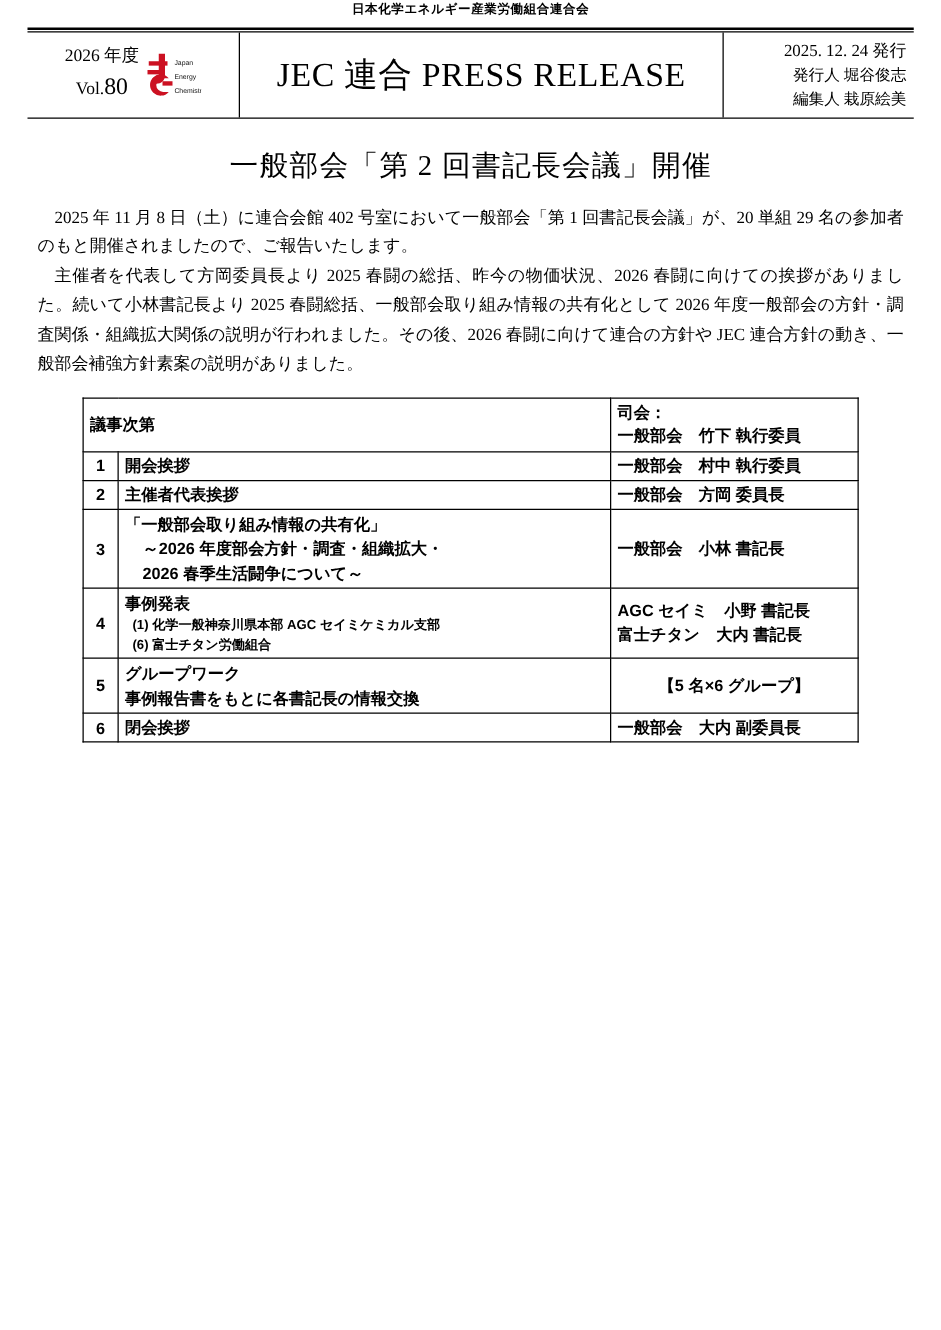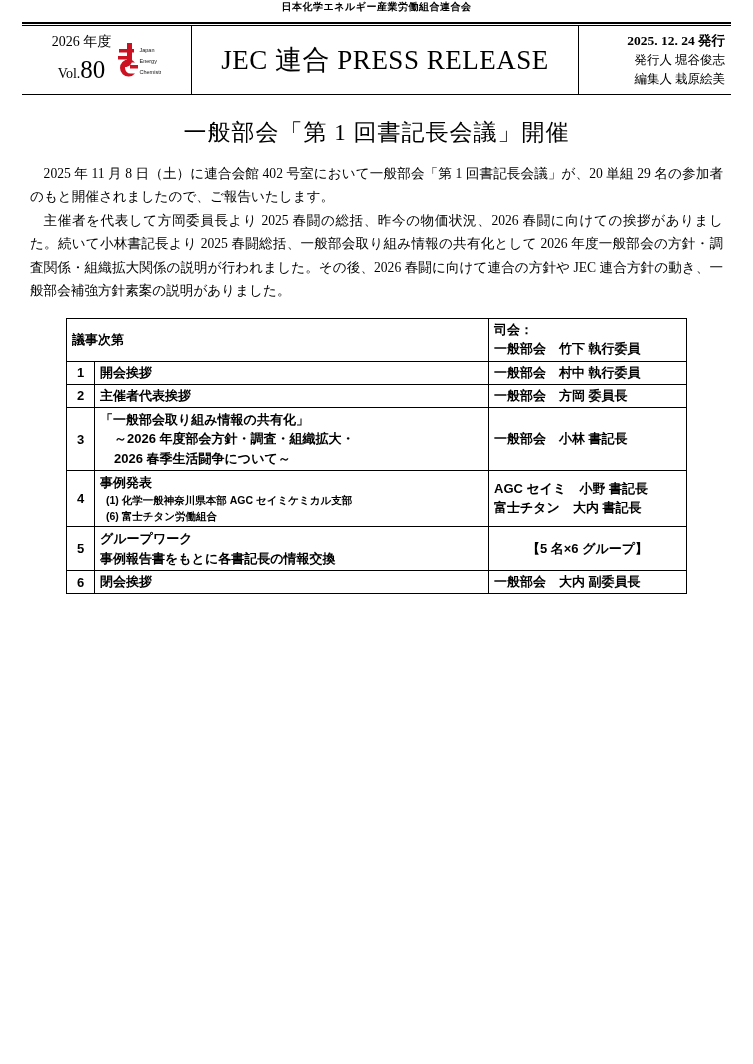--- a/index.html
+++ b/index.html
@@ -38,21 +38,21 @@
     width: 170px;
     display: flex;
     align-items: center;
     justify-content: center;
     gap: 4px;
     border-right: 1px solid #000;
   }
   .mh-vol { text-align: center; line-height: 1.45; }
   .mh-vol .yr { font-size: 14px; }
   .mh-vol .vol { font-size: 14px; }
-  .mh-vol .vol b { font-size: 25px; font-weight: normal; }
+  .mh-vol .vol b { font-size: 19px; font-weight: normal; }
   .logo {
     width: 46px; height: 42px;
     position: relative;
   }
   .mh-center {
     flex: 1;
     display: flex;
     align-items: center;
     justify-content: center;
     font-size: 27px;
@@ -61,21 +61,21 @@
   }
   .mh-right {
     width: 152px;
     display: flex;
     flex-direction: column;
     align-items: flex-end;
     justify-content: center;
     padding-right: 6px;
     line-height: 1.5;
   }
-  .mh-right .d1 { font-size: 13.5px; font-weight: bold; }
+  .mh-right .d1 { font-size: 13.5px; }
   .mh-right .d2, .mh-right .d3 { font-size: 12.5px; }
   .rule-single {
     margin: 0 22px;
     border-top: 1.5px solid #000;
   }
 
   
   .headline {
     text-align: center;
     font-size: 23px;
@@ -153,21 +153,21 @@
   <div class="mh-center">JEC 連合 PRESS RELEASE</div>
 
   <div class="mh-right">
     <div class="d1">2025. 12. 24 発行</div>
     <div class="d2">発行人 堀谷俊志</div>
     <div class="d3">編集人 栽原絵美</div>
   </div>
 </div>
 <div class="rule-single"></div>
 
-<h1 class="headline">一般部会「第 1 回書記長会議」開催</h1>
+<h1 class="headline">一般部会「第 2 回書記長会議」開催</h1>
 
 <div class="bodytext">
   <p>2025 年 11 月 8 日（土）に連合会館 402 号室において一般部会「第 1 回書記長会議」が、20 単組 29 名の参加者のもと開催されましたので、ご報告いたします。</p>
   <p>主催者を代表して方岡委員長より 2025 春闘の総括、昨今の物価状況、2026 春闘に向けての挨拶がありました。続いて小林書記長より 2025 春闘総括、一般部会取り組み情報の共有化として 2026 年度一般部会の方針・調査関係・組織拡大関係の説明が行われました。その後、2026 春闘に向けて連合の方針や JEC 連合方針の動き、一般部会補強方針素案の説明がありました。</p>
 </div>
 
 <div class="agenda-wrap">
   <table class="agenda">
     <tbody>
       <tr>

